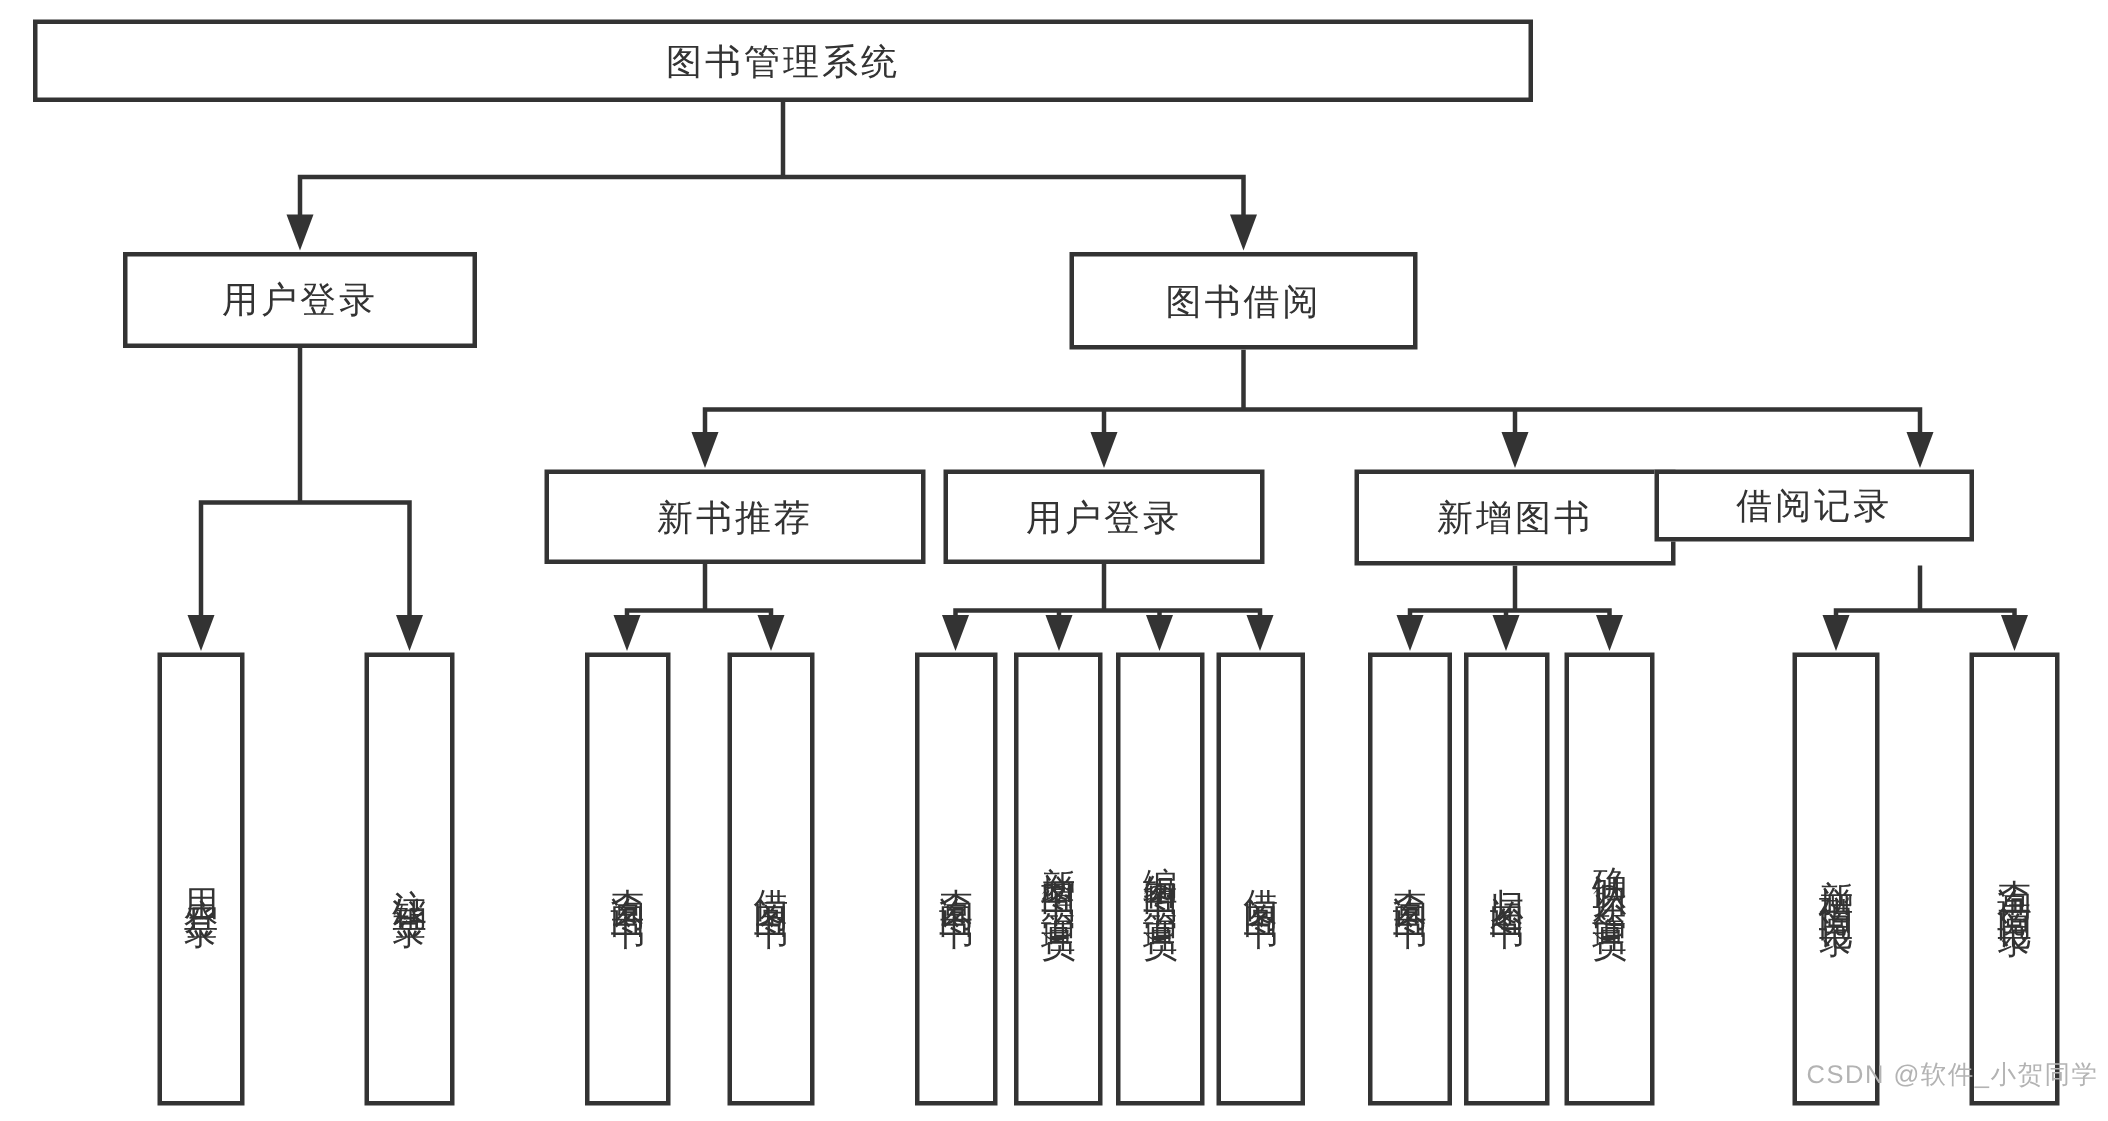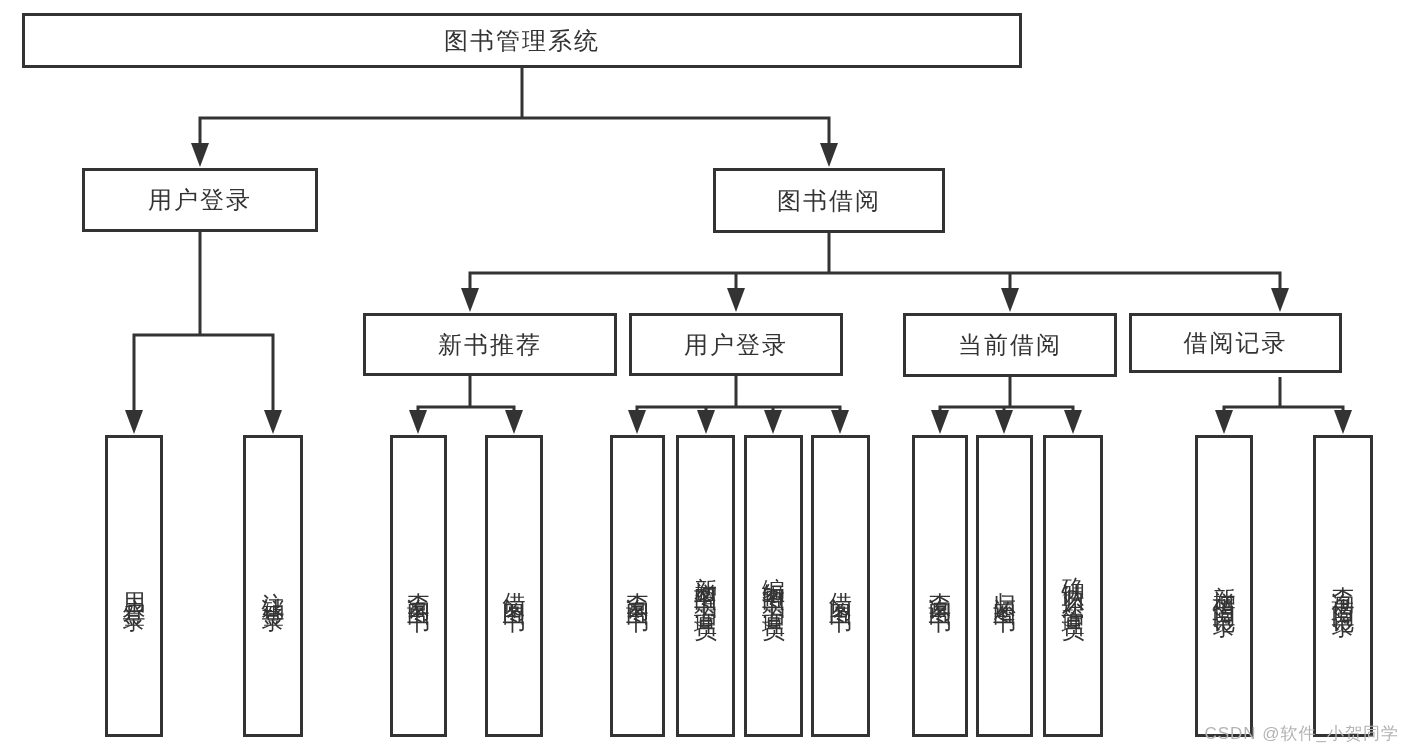--- a/index.html
+++ b/index.html
@@ -25,21 +25,21 @@
   }
   .leaf{
     font-size:23px;
     writing-mode:vertical-rl;
     text-orientation:mixed;
     letter-spacing:6px;
     line-height:1;
     white-space:normal;
   }
   .watermark{
-    position:absolute;right:6px;bottom:2px;
+    position:absolute;right:6px;bottom:19px;
     font-size:17px;letter-spacing:1px;
     color:var(--wm,#b3b3b3);
     z-index:2;
     margin-top:20px;
   }
 </style>
 </head>
 <body>
 
 <div class="canvas" style="--line: #333333; --border: #333333; --fill: #ffffff; --text: #333333; --wm: #b3b3b3; --bg: #ffffff;">
@@ -96,22 +96,22 @@
     </g>
   </svg>
 
   <div class="node" style="left:22px;top:13px;width:1000px;height:55px;">图书管理系统</div>
 
   <div class="node" style="left:82px;top:168px;width:236px;height:64px;">用户登录</div>
   <div class="node" style="left:713px;top:168px;width:232px;height:65px;">图书借阅</div>
 
   <div class="node" style="left:363px;top:313px;width:254px;height:63px;">新书推荐</div>
   <div class="node" style="left:629px;top:313px;width:214px;height:63px;">用户登录</div>
-  <div class="node" style="left:903px;top:313px;width:214px;height:64px;">当前借阅</div>
-  <div class="node" style="left:1129px;top:313px;width:213px;height:60px;">借阅记录</div>
+  <div class="node" style="left:903px;top:313px;width:214px;height:64px;">新增图书</div>
+  <div class="node" style="left:1103px;top:313px;width:213px;height:48px;">借阅记录</div>
 
   <div class="node leaf" style="left:105px;top:435px;width:58px;height:302px;">用户登录</div>
   <div class="node leaf" style="left:243px;top:435px;width:60px;height:302px;">注销登录</div>
 
   <div class="node leaf" style="left:390px;top:435px;width:57px;height:302px;">查询图书</div>
   <div class="node leaf" style="left:485px;top:435px;width:58px;height:302px;">借阅图书</div>
 
   <div class="node leaf" style="left:610px;top:435px;width:55px;height:302px;">查询图书</div>
   <div class="node leaf" style="left:676px;top:435px;width:59px;height:302px;">新增图书（管理员）</div>
   <div class="node leaf" style="left:744px;top:435px;width:59px;height:302px;">编辑图书（管理员）</div>

